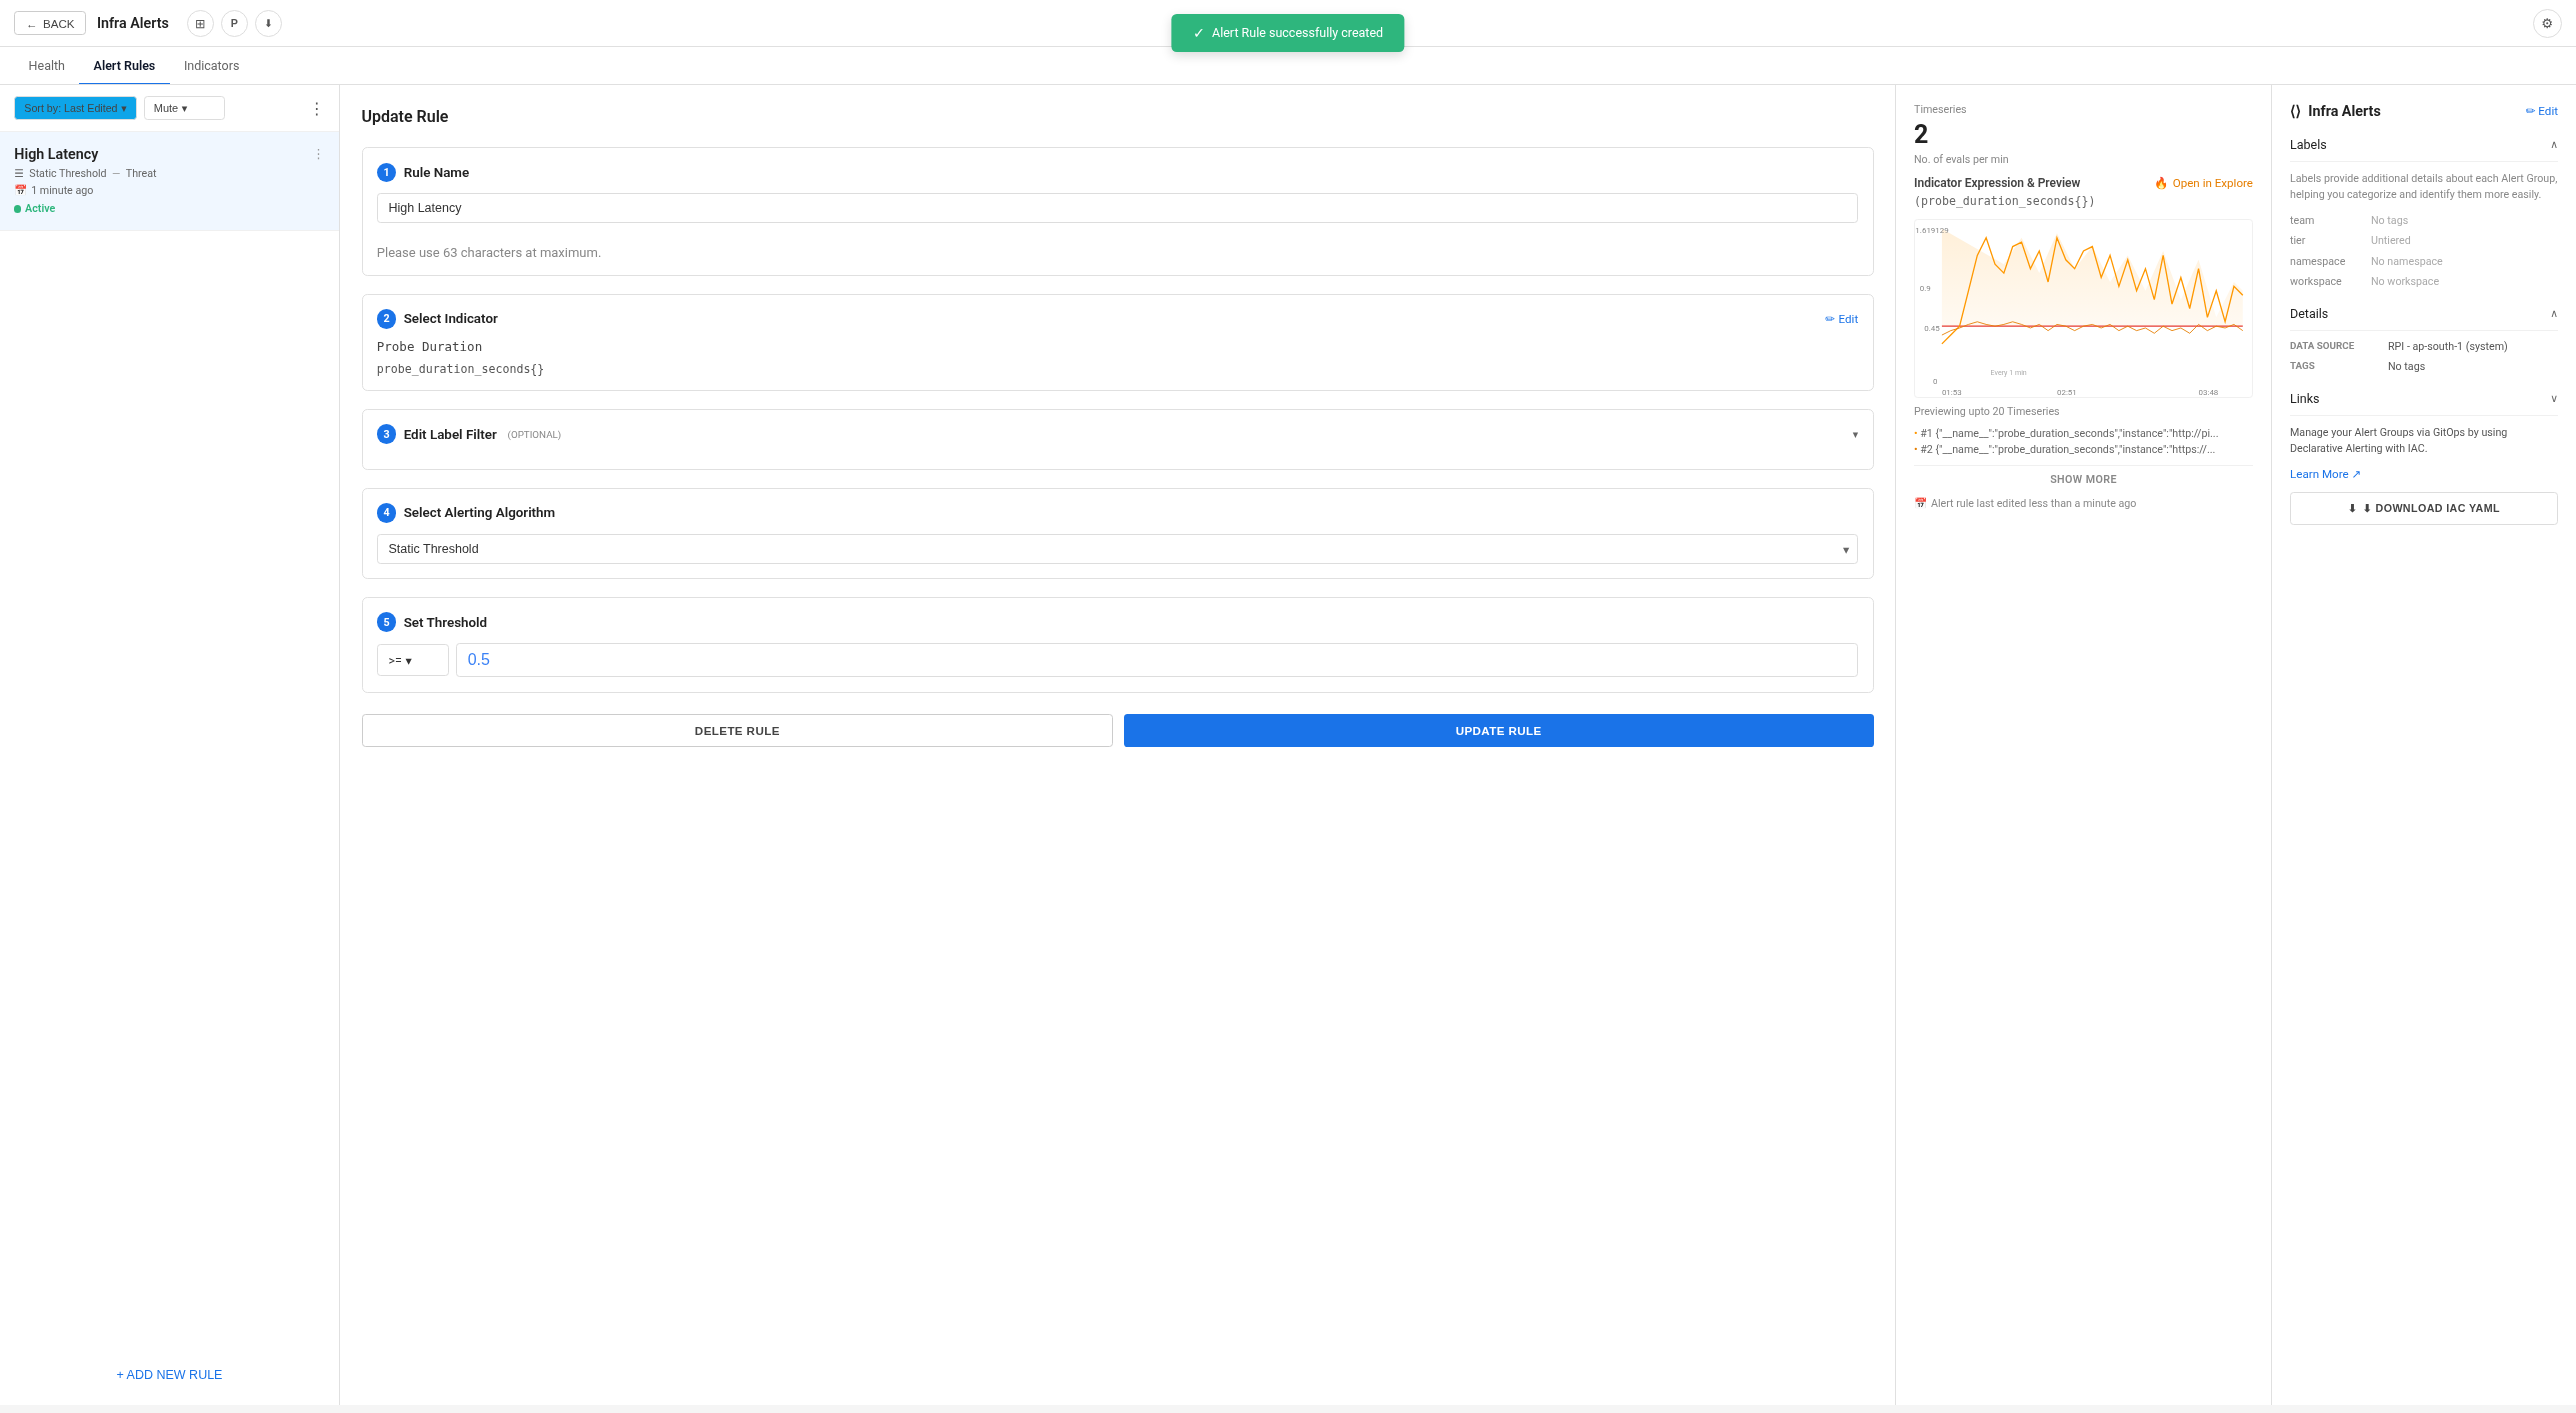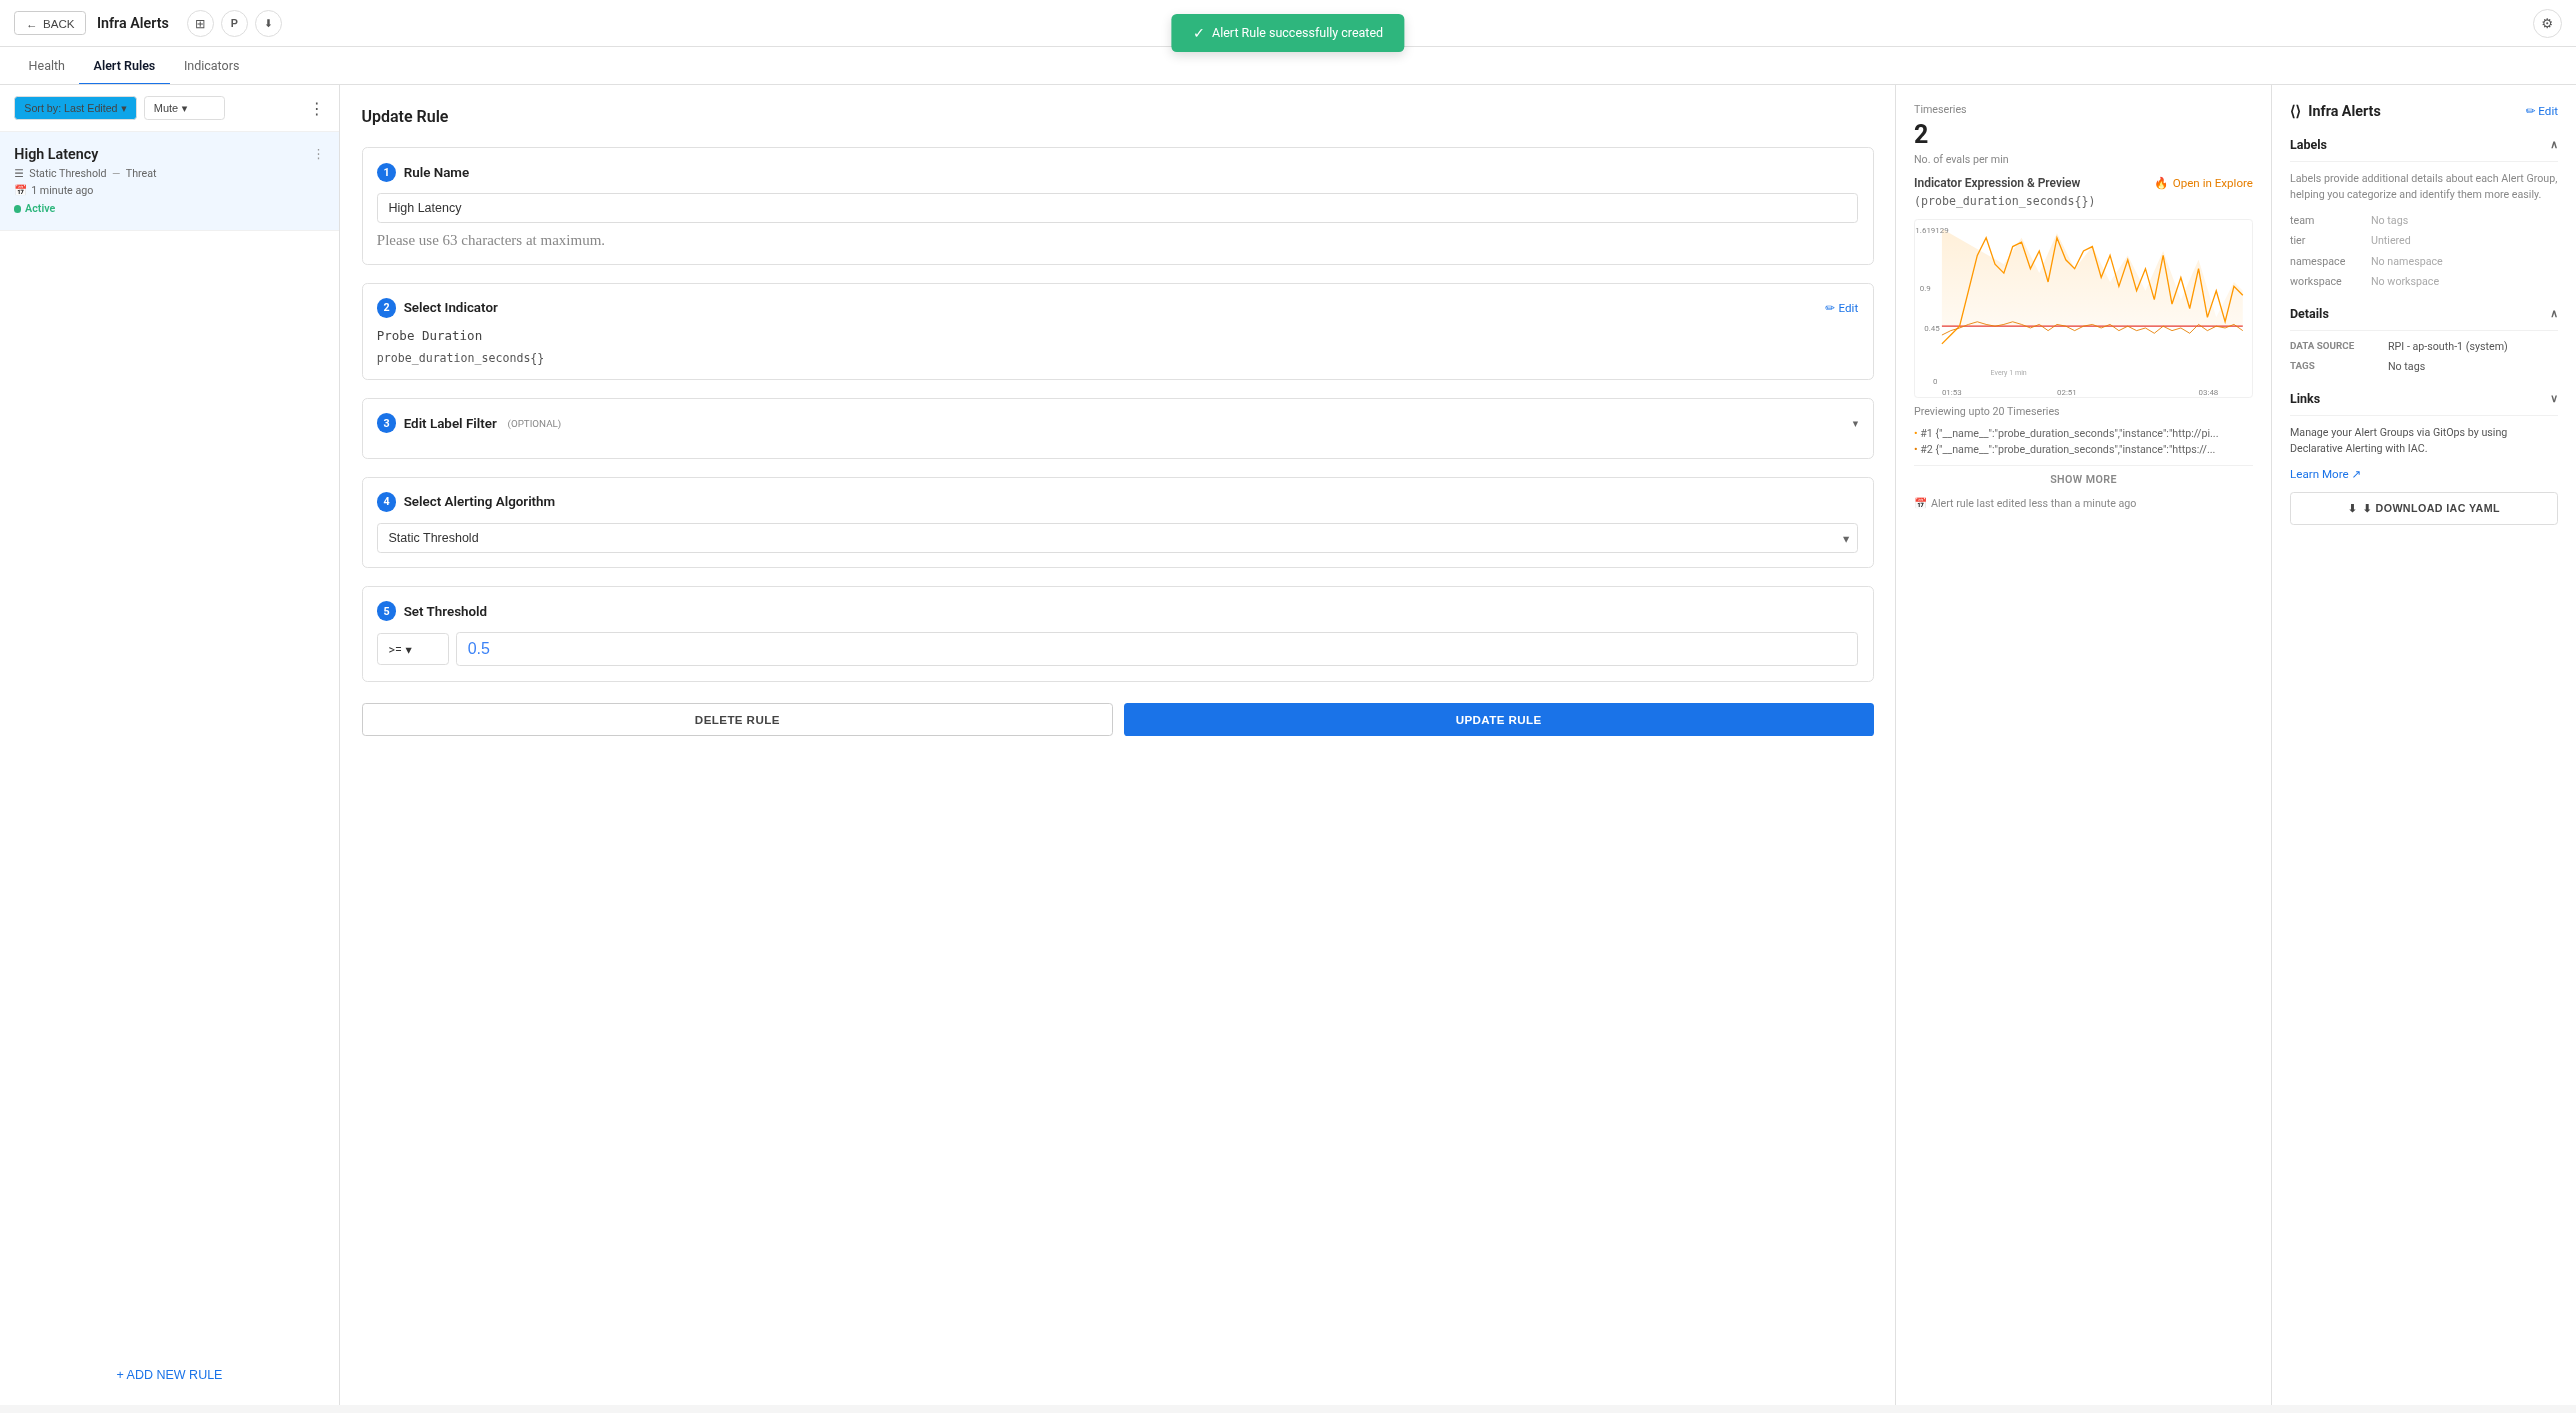--- a/index.html
+++ b/index.html
@@ -45,21 +45,21 @@
     
     .center-panel { flex: 1; background: #fff; overflow-y: auto; border-right: 0.9px solid #e0e0e0; padding: 21.5px; }
     .panel-title { font-size: 16px; font-weight: 600; color: #222; margin-bottom: 21.5px; }
     .form-section { margin-bottom: 18px; border: 0.9px solid #e0e0e0; border-radius: 5.4px; padding: 14.3px; }
     .section-header { display: flex; align-items: center; gap: 7.2px; margin-bottom: 10.7px; }
     .step-num { width: 19.7px; height: 19.7px; border-radius: 50%; background: #1a73e8; color: #fff; display: flex; align-items: center; justify-content: center; font-size: 10.7px; font-weight: 700; flex-shrink: 0; }
     .section-title { font-size: 13.4px; font-weight: 600; color: #222; }
     .edit-link { margin-left: auto; color: #1a73e8; font-size: 11.6px; cursor: pointer; display: flex; align-items: center; gap: 3.6px; }
     .optional-tag { font-size: 9.8px; color: #888; font-weight: 400; margin-left: 3.6px; }
     .text-input { width: 100%; border: 0.9px solid #ddd; border-radius: 3.6px; padding: 7.2px 10.7px; font-size: 12.5px; color: #333; outline: none; }
-    .hint-text { font-size: 15px; color: #888; margin-top: 9px; font-family: Liberation Serif, serif; }
+    .hint-text { font-size: 13px; color: #888; margin-top: 22px; }
     .indicator-name { font-family: monospace; font-size: 12.5px; color: #444; margin-bottom: 7.2px; }
     .indicator-label { font-size: 10.7px; color: #888; }
     .indicator-value { font-family: monospace; font-size: 11.6px; color: #555; }
     .select-wrapper { position: relative; }
     .select-input { width: 100%; border: 0.9px solid #ddd; border-radius: 3.6px; padding: 7.2px 10.7px; font-size: 12.5px; color: #333; appearance: none; background: #fff; cursor: pointer; outline: none; }
     .select-arrow { position: absolute; right: 9px; top: 50%; transform: translateY(-50%); color: #666; pointer-events: none; }
     .threshold-row { display: flex; gap: 7.2px; align-items: center; }
     .threshold-select { display: flex; align-items: center; gap: 3.6px; border: 0.9px solid #ddd; border-radius: 3.6px; padding: 7.2px 10.7px; cursor: pointer; background: #fff; font-size: 12.5px; color: #333; min-width: 72px; }
     .threshold-input { flex: 1; border: 0.9px solid #ddd; border-radius: 3.6px; padding: 7.2px 10.7px; font-size: 16px; color: #3b82f6; outline: none; }
     .actions-row { display: flex; gap: 10.7px; margin-top: 21.5px; }
@@ -86,21 +86,21 @@
     .series-item { font-size: 10.7px; color: #666; padding: 1.8px 0; white-space: nowrap; overflow: hidden; text-overflow: ellipsis; }
     .show-more-btn { text-align: center; margin-top: 7.2px; font-size: 10.7px; color: #888; cursor: pointer; text-transform: uppercase; letter-spacing: 0.4px; font-weight: 600; border-top: 0.9px solid #f0f0f0; padding-top: 7.2px; }
     .alert-edited { font-size: 10.7px; color: #888; display: flex; align-items: center; gap: 3.6px; margin-top: 10.7px; }
 
     
     .far-right { width: 304px; background: #fff; overflow-y: auto; padding: 18px; }
     .far-right-header { display: flex; align-items: center; justify-content: space-between; margin-bottom: 18px; }
     .infra-alerts-title { display: flex; align-items: center; gap: 7.2px; font-size: 14.3px; font-weight: 700; color: #222; }
     .edit-btn { display: flex; align-items: center; gap: 3.6px; font-size: 11.6px; color: #1a73e8; cursor: pointer; }
     .section-block { margin-bottom: 18px; }
-    .section-block-header { display: flex; align-items: center; justify-content: space-between; font-size: 12.5px; font-weight: 700; color: #222; padding-bottom: 9px; border-bottom: 0.9px solid #f0f0f0; margin-bottom: 9px; }
+    .section-block-header { display: flex; align-items: center; justify-content: space-between; font-size: 12.5px; font-weight: 400; color: #222; padding-bottom: 9px; border-bottom: 0.9px solid #f0f0f0; margin-bottom: 9px; }
     .labels-desc { font-size: 10.7px; color: #888; margin-bottom: 10.7px; line-height: 1.5; }
     .label-row { display: flex; align-items: center; margin-bottom: 7.2px; }
     .label-key { font-size: 10.7px; color: #888; width: 81px; flex-shrink: 0; }
     .label-val { font-size: 10.7px; color: #aaa; }
     .detail-row { display: flex; align-items: flex-start; margin-bottom: 7.2px; }
     .detail-key { font-size: 9.8px; color: #888; font-weight: 700; text-transform: uppercase; width: 98px; flex-shrink: 0; }
     .detail-val { font-size: 10.7px; color: #555; }
     .links-desc { font-size: 10.7px; color: #555; line-height: 1.5; margin-bottom: 9px; }
     .learn-more { color: #1a73e8; font-size: 11.6px; text-decoration: none; cursor: pointer; }
     .download-btn { width: 100%; border: 0.9px solid #ddd; border-radius: 3.6px; padding: 9px; background: #fff; display: flex; align-items: center; justify-content: center; gap: 5.4px; font-size: 10.7px; font-weight: 700; color: #444; cursor: pointer; text-transform: uppercase; letter-spacing: 0.4px; margin-top: 10.7px; }

